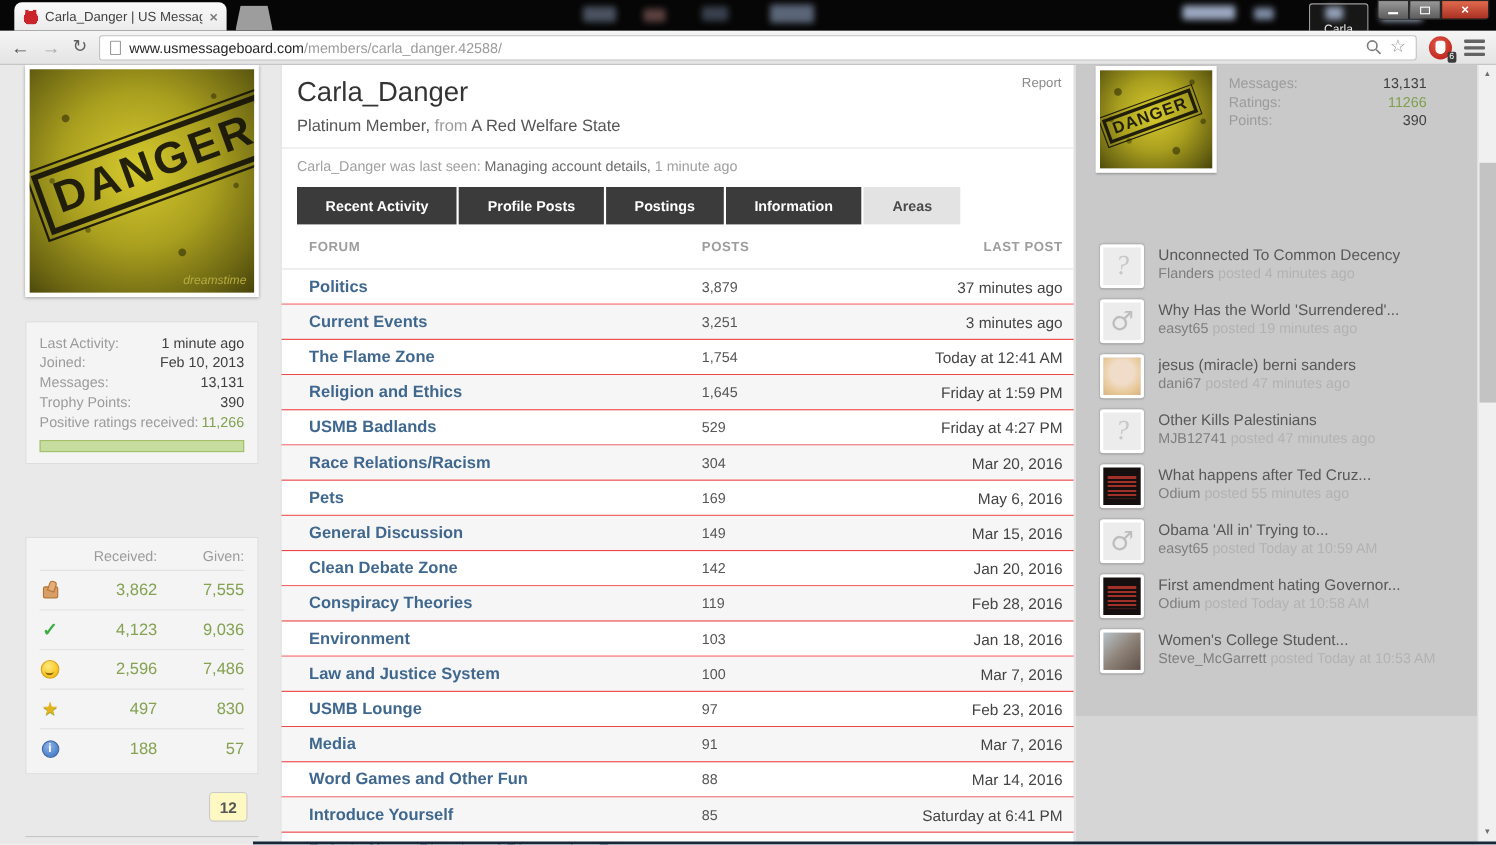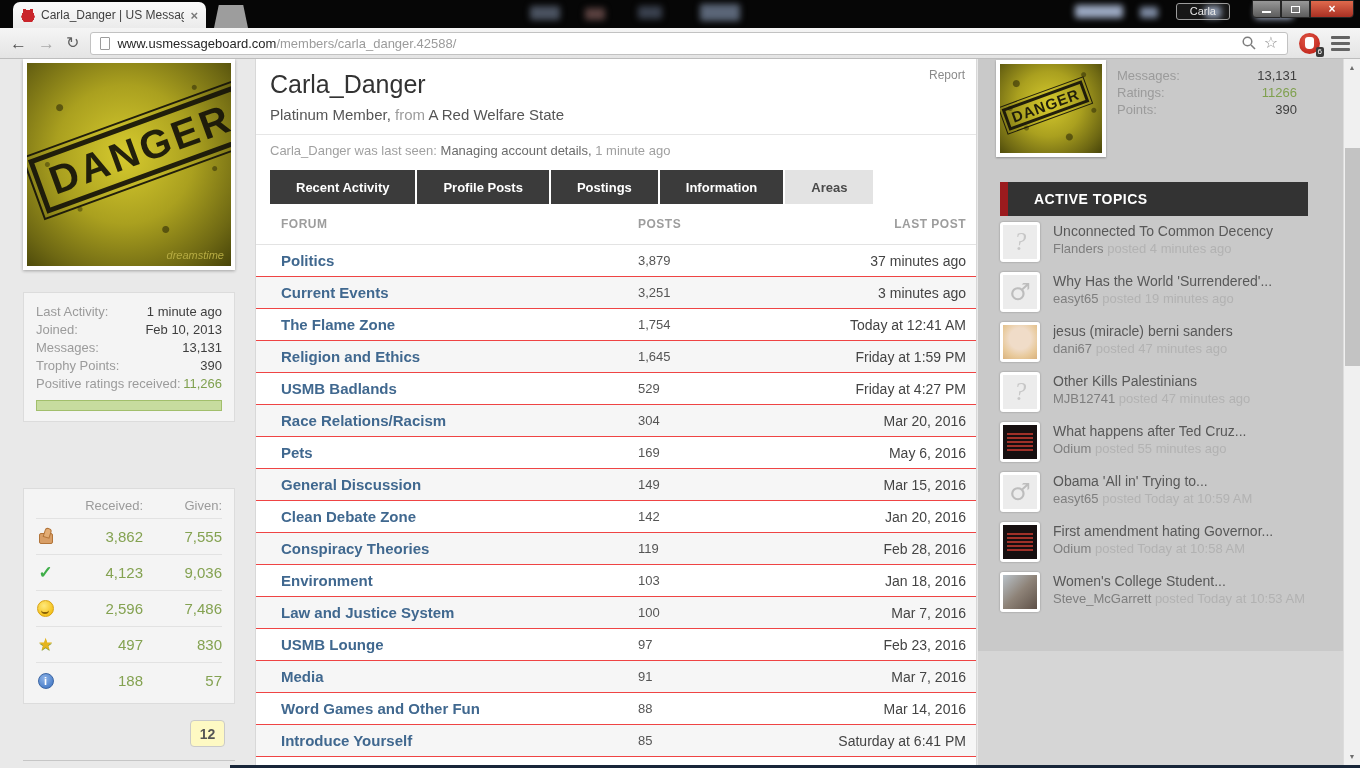--- a/index.html
+++ b/index.html
@@ -14,21 +14,21 @@
          background:linear-gradient(#fafafa,#ebebeb); border-radius:7px 7px 0 0;
          display:flex; align-items:center; padding:0 8px; gap:6px; }
   .favicon { width:14px; height:14px; flex:0 0 auto; position:relative;
              background:radial-gradient(circle at 50% 62%, #c9252b 0 58%, transparent 60%); }
   .favicon::before, .favicon::after { content:""; position:absolute; top:1px; width:3px; height:4px; background:#c9252b; }
   .favicon::before { left:2px; } .favicon::after { right:2px; }
   .tabtitle { flex:1; font-size:12px; color:#3f3f3f; white-space:nowrap; overflow:hidden; }
   .tabclose { color:#7a7a7a; font-size:13px; font-weight:bold; line-height:1; }
   .newtab { position:absolute; left:214px; top:5px; width:34px; height:23px; background:#9d9d9d;
             clip-path:polygon(14% 0, 86% 0, 100% 100%, 0 100%); border-radius:4px 4px 0 0; }
-  .profilebtn { position:absolute; right:130px; top:3px; height:17px; padding:0 13px;
+  .profilebtn { position:absolute; right:116px; top:3px; height:17px; padding:16px 13px;
                 background:rgba(255,255,255,.07); border:1px solid #9c9c9c; border-radius:3px;
                 color:#e8e8e8; font-size:11px; line-height:15px; }
   .winctrls { position:absolute; right:6px; top:0; display:flex; }
   .wbtn { width:29px; height:18px; background:linear-gradient(#989898,#5c5c5c);
           border:1px solid #262626; color:#fff; display:flex; align-items:center; justify-content:center; }
   .wbtn.minb { border-radius:0 0 0 4px; }
   .wbtn .bar { width:9px; height:2px; background:#fff; margin-top:6px; }
   .wbtn .box { width:9px; height:7px; border:1px solid #fff; }
   .wbtn.closeb { width:44px; background:linear-gradient(#e06a4d,#a93023); border-radius:0 0 4px 0;
                  font-size:12px; font-weight:bold; }
@@ -260,24 +260,20 @@
         <div class="srow">
             <span class="slabel">Ratings:</span>
             <span class="sval green">11266</span>
           </div>
         <div class="srow">
             <span class="slabel">Points:</span>
             <span class="sval">390</span>
           </div>
       </div>
 
-      <div class="atbar">
-        <span class="accent"></span>
-        <span class="attitle">ACTIVE TOPICS</span>
-      </div>
 
       <div class="topics">
         <div class="topic">
           <span class="tav q">
               <i>?</i>
             </span>
           <div class="tx">
               <a class="ttitle">Unconnected To Common Decency</a>
             <div class="tmeta"><a class="tuser">Flanders</a> <span>posted 4 minutes ago</span></div>
             </div>

